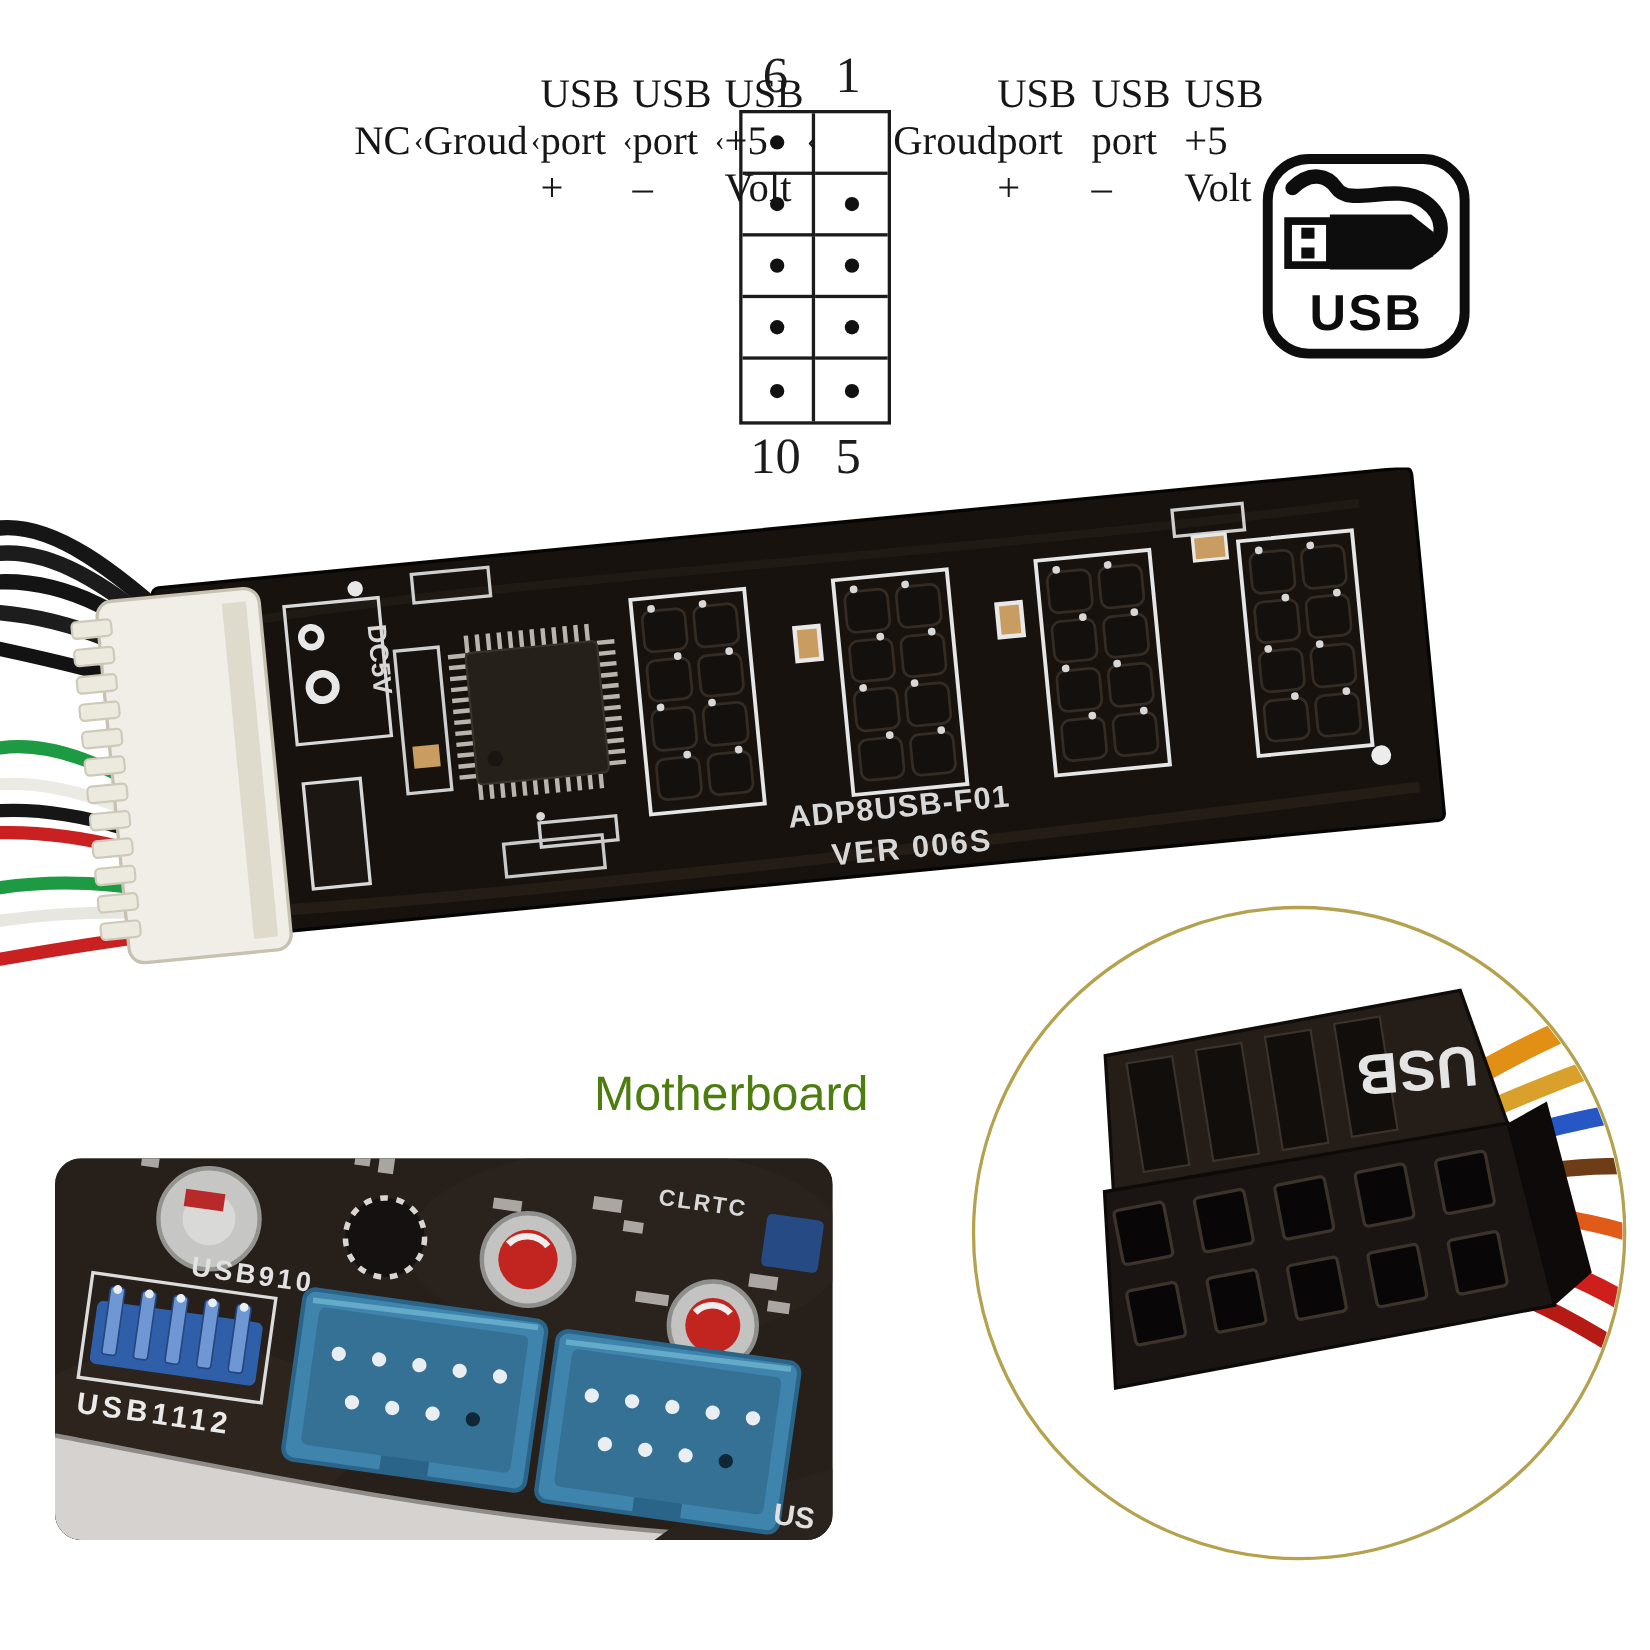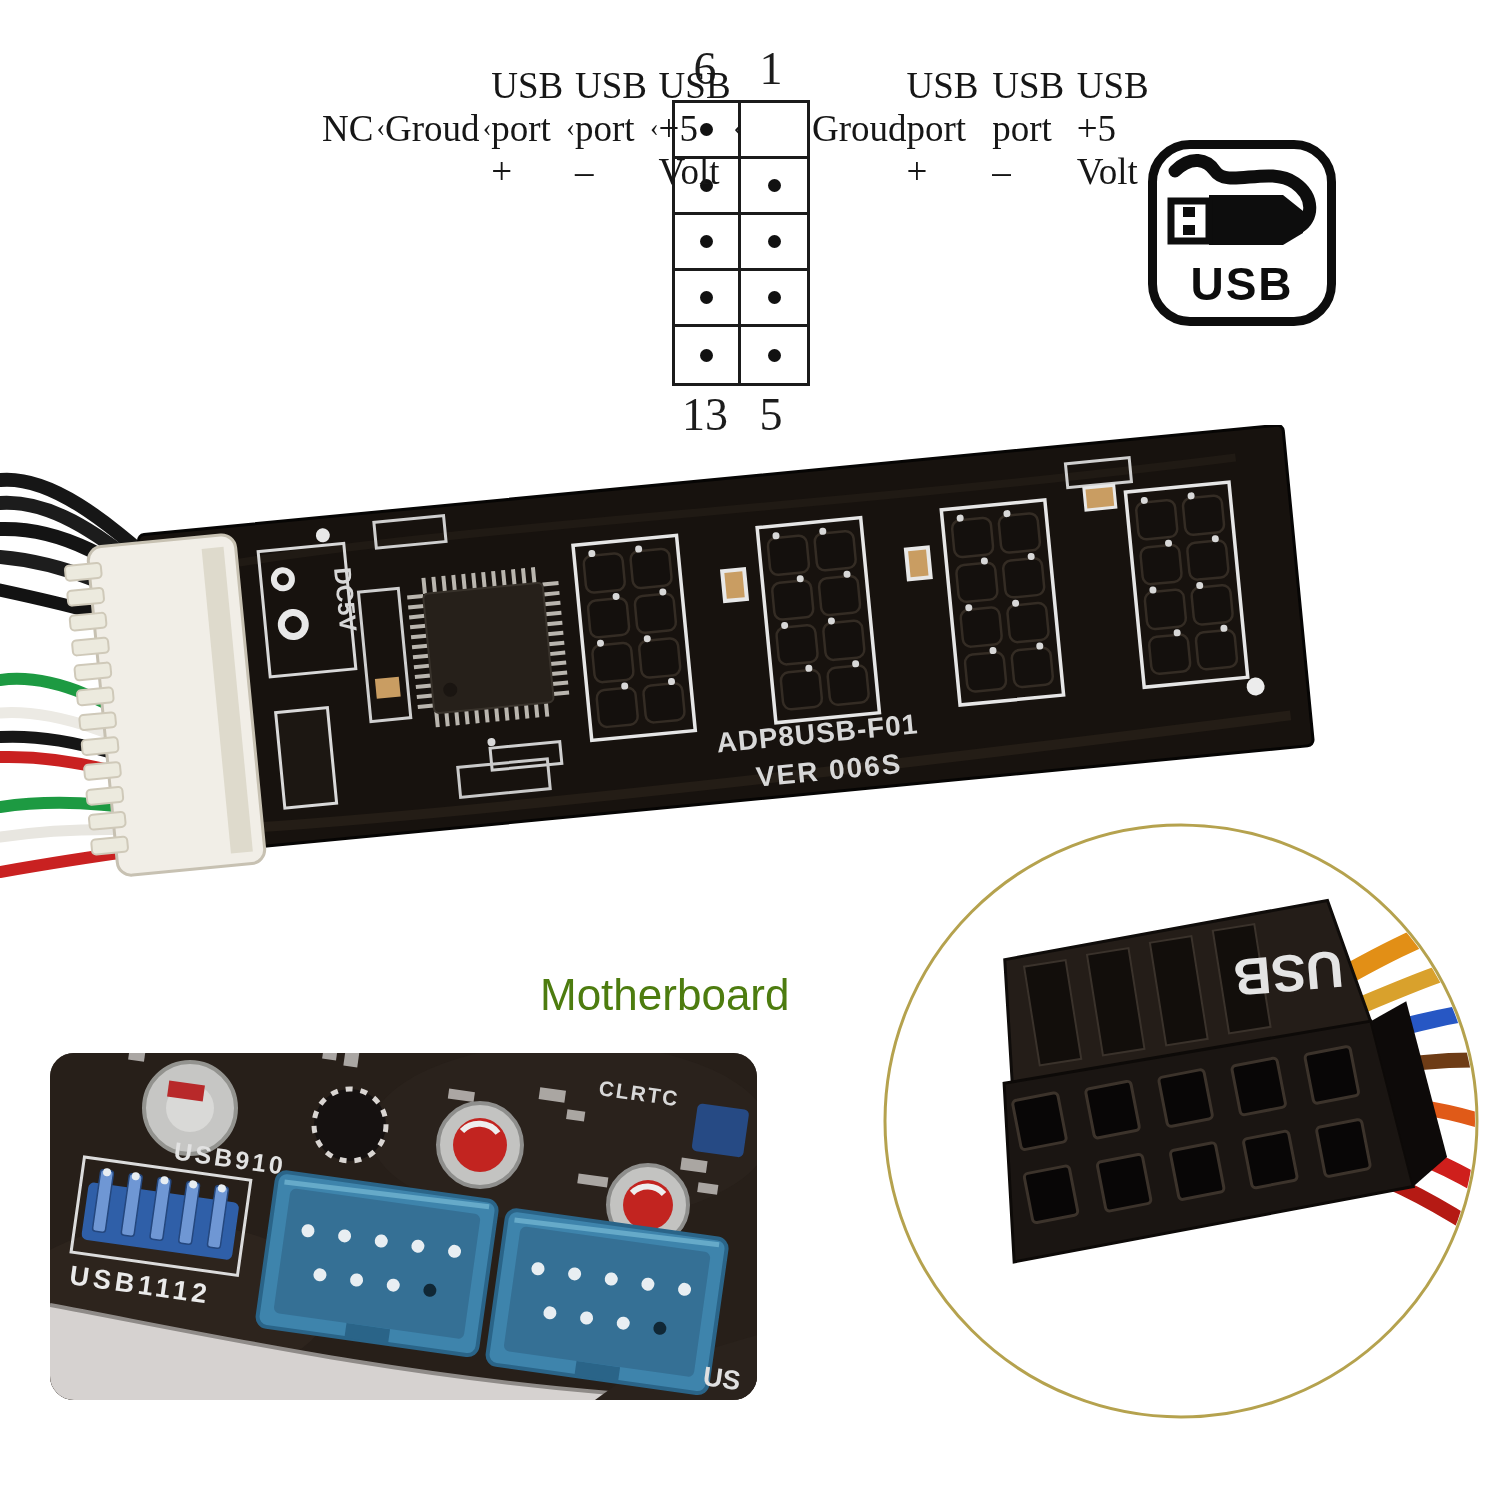--- a/index.html
+++ b/index.html
@@ -114,21 +114,21 @@
     <div>
       <span>USB port +</span>
     </div>
     <div>
       <span>USB port –</span>
     </div>
     <div>
       <span>USB +5 Volt</span>
     </div>
   </div>
-<div class="abs pin-num" style="left:672px;top:388px;">13</div>
+<div class="abs pin-num" style="left:672px;top:388px;">10</div>
 <div class="abs pin-num" style="left:738px;top:388px;">5</div>
 
 <div class="abs usb-badge">
   <svg width="170" height="118" viewBox="0 0 170 118">
 
     <path d="M18,22 C34,6 50,10 58,22 C70,40 112,16 138,34 C158,48 156,70 142,78" fill="none" stroke="#0d0d0d" stroke-width="13" stroke-linecap="round"></path>
 
     <path d="M52,46 L126,46 L146,62 L146,84 L126,96 L52,96 Z" fill="#0d0d0d"></path>
 
     <rect x="14" y="52" width="38" height="40" fill="#fff" stroke="#0d0d0d" stroke-width="7"></rect>

